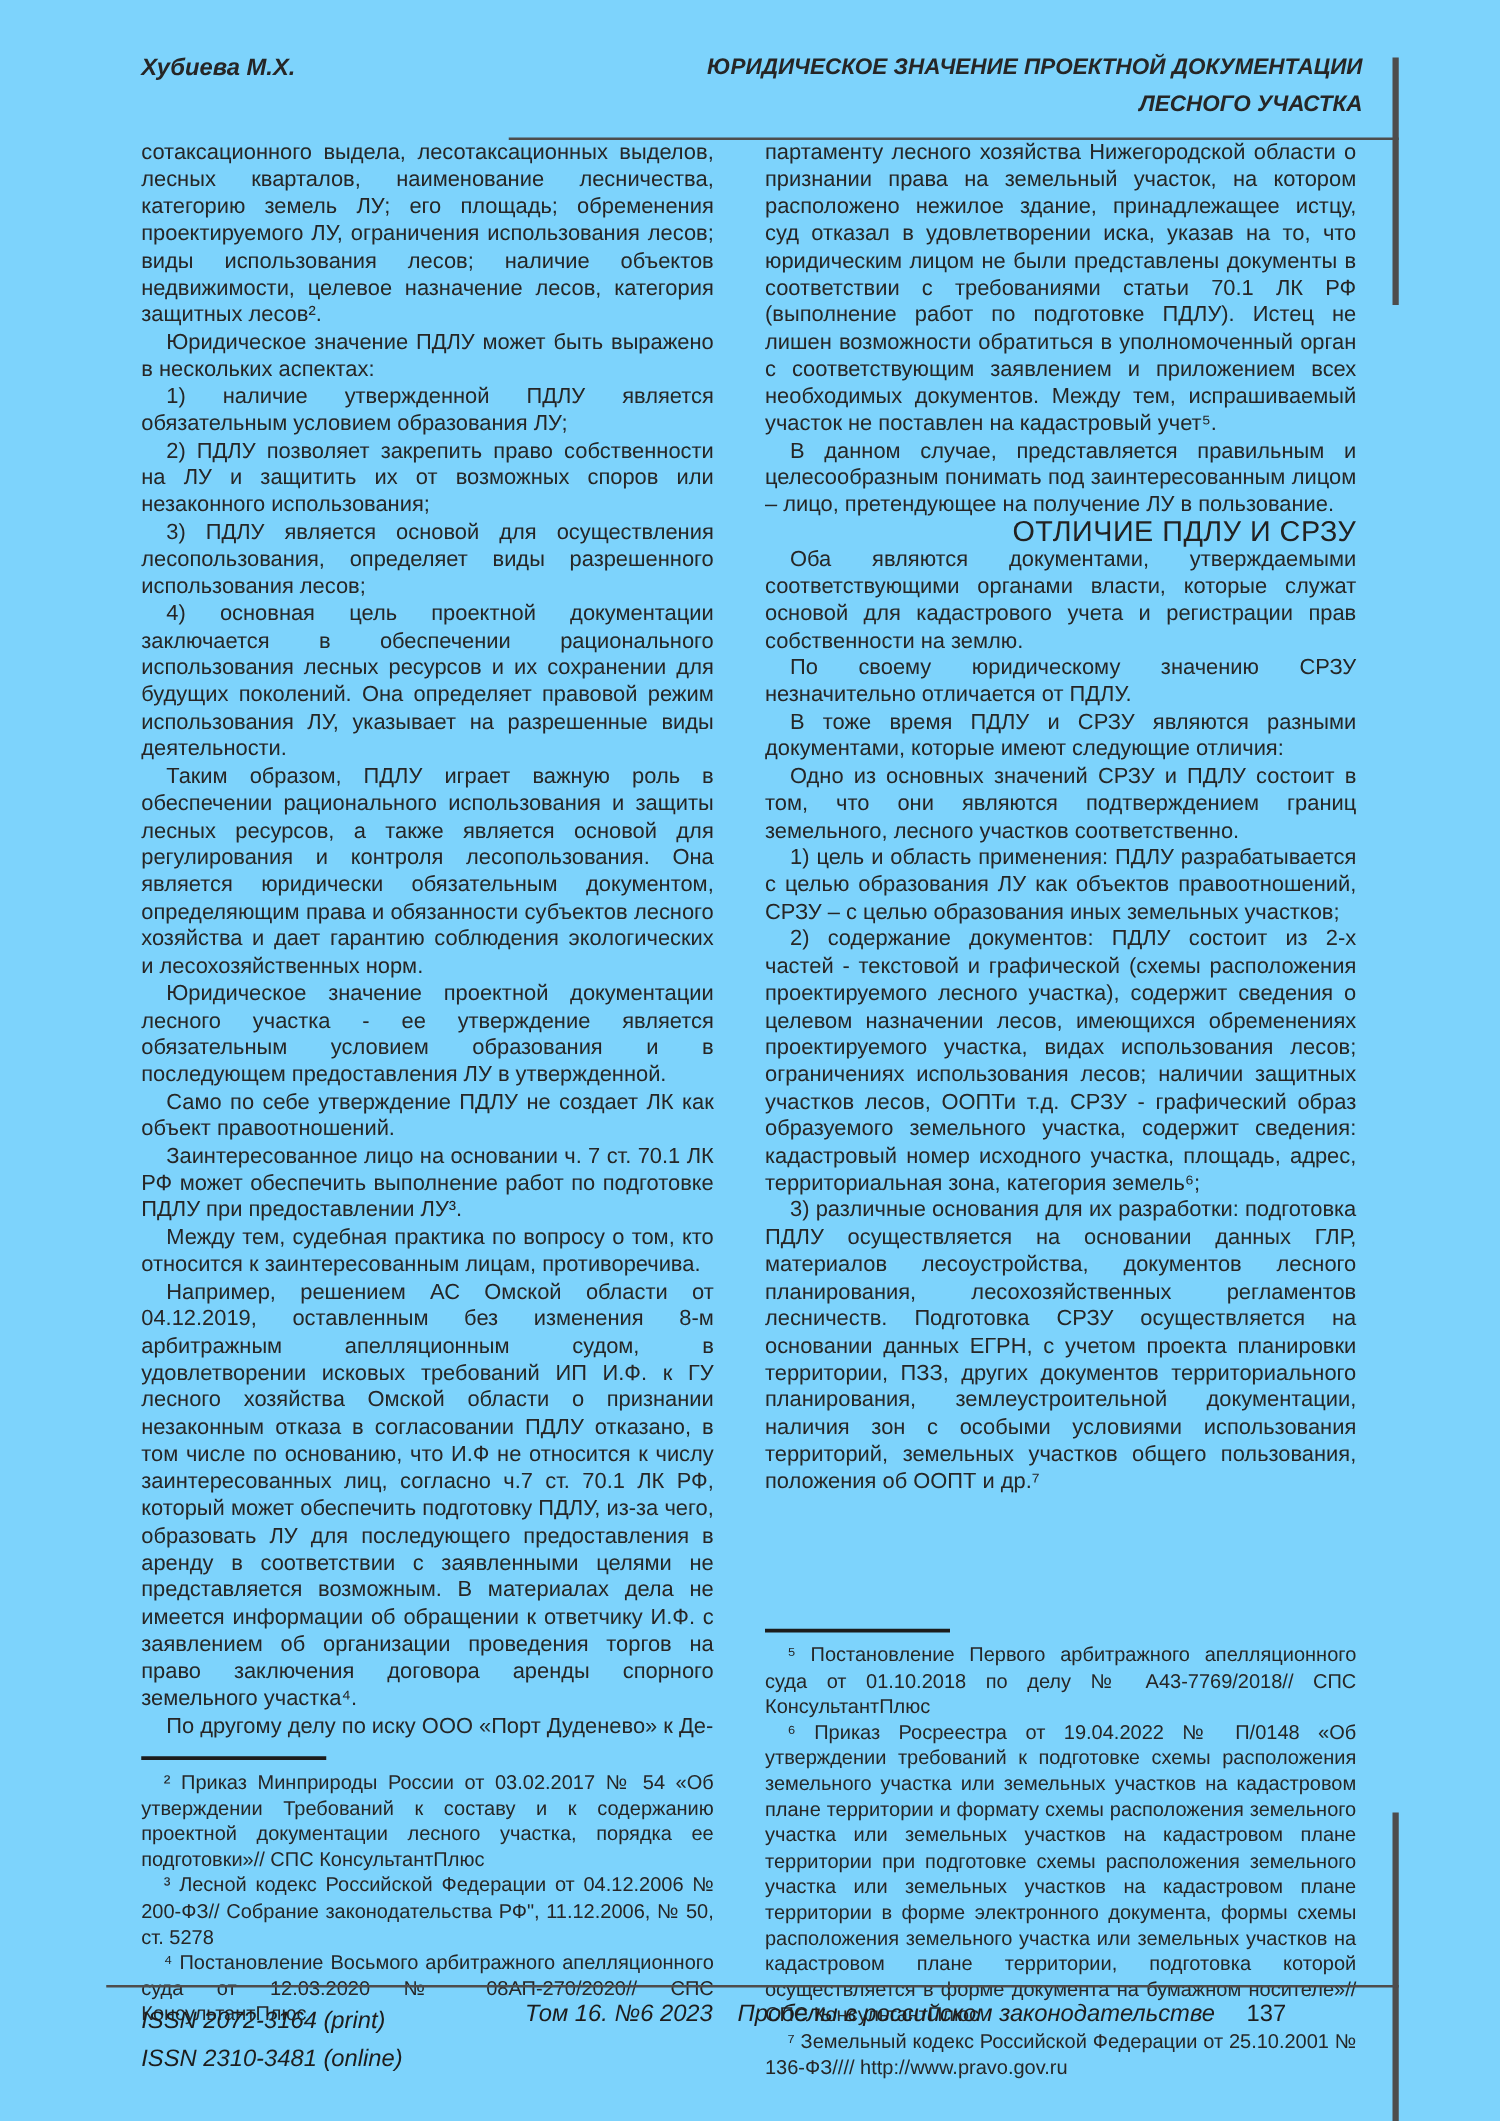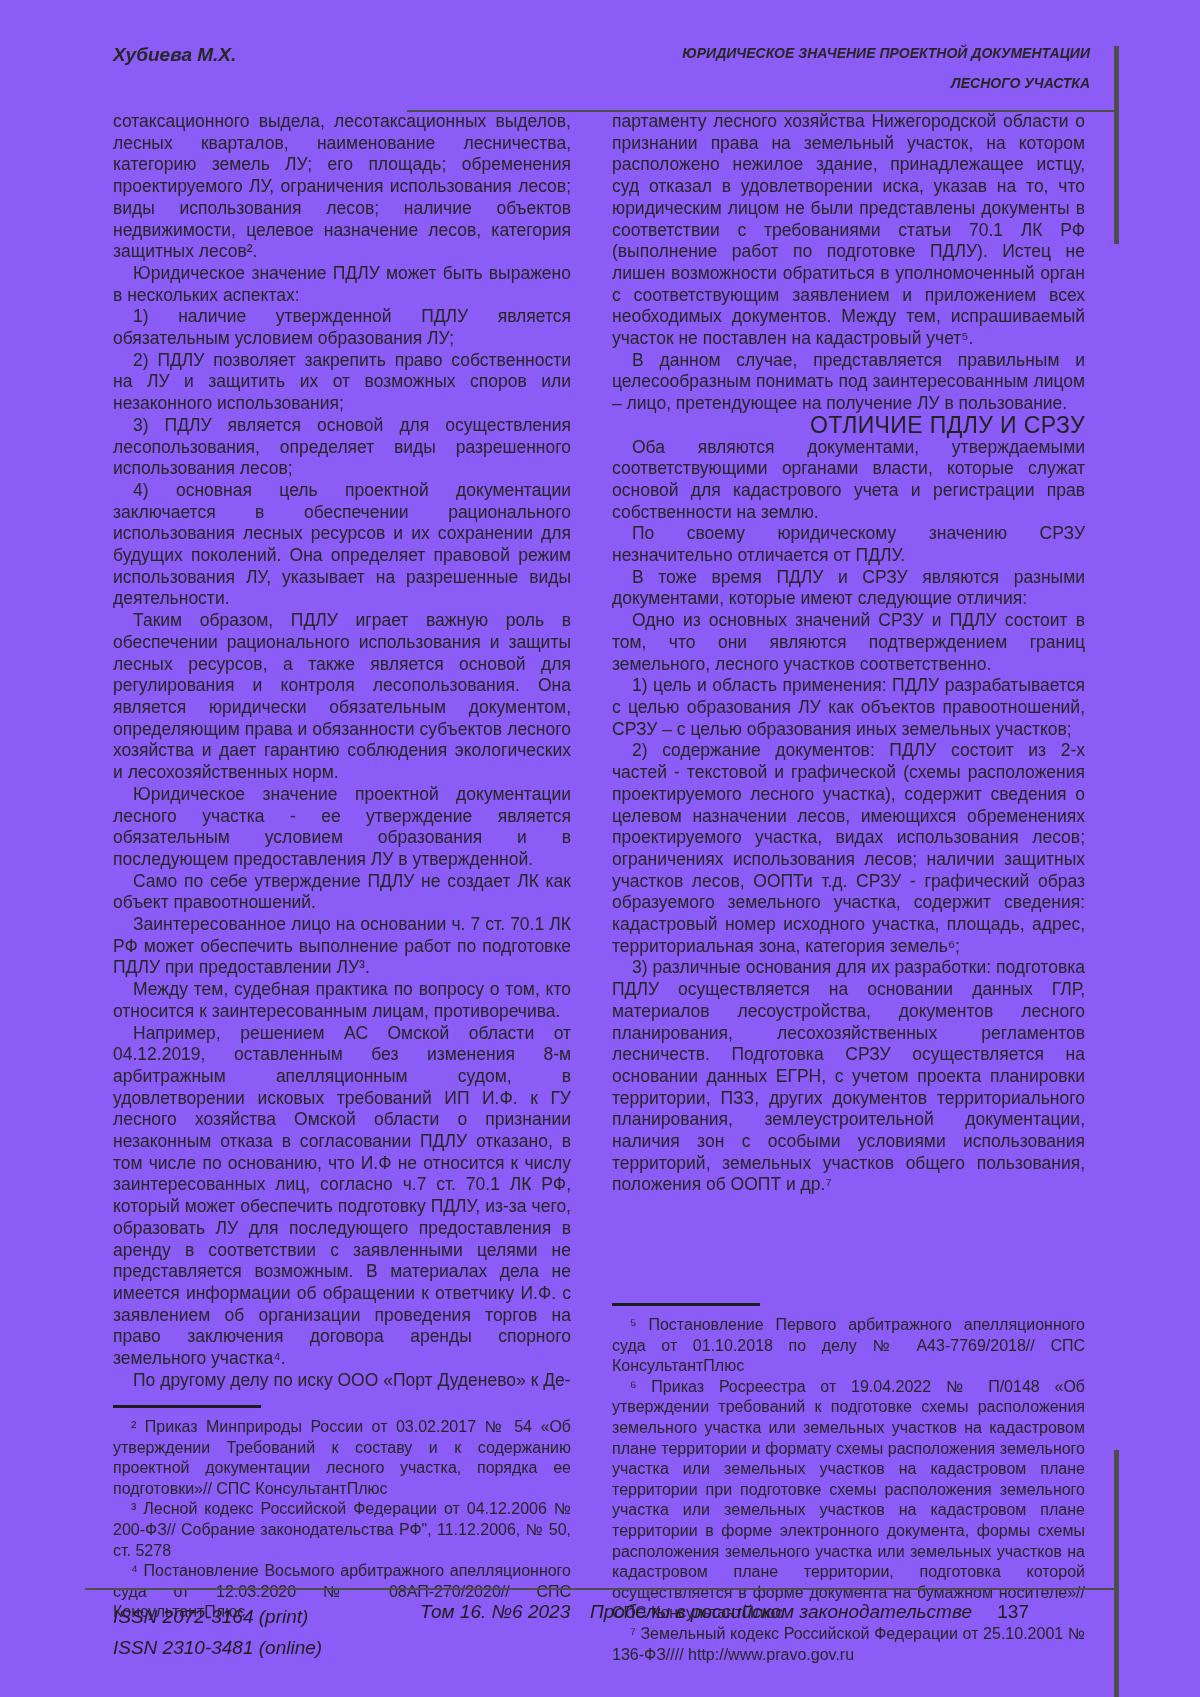--- a/index.html
+++ b/index.html
@@ -1,32 +1,32 @@
 <!DOCTYPE html>
 <html lang="ru"><head>
 <meta charset="utf-8">
 <style>
   html,body{margin:0;padding:0;background:#e8e8e8;}
   .page{
     position:relative;
     width:1200px;height:1697px;
-    background:#8b5cf6;
+    background:#7dd3fc;
     font-family:"Liberation Sans","DejaVu Sans",sans-serif;
     color:#262626;
     overflow:hidden;
   }
   
   .author{
     position:absolute;left:113px;top:44px;
     font-size:19px;font-weight:bold;font-style:italic;
   }
   .running-title{
     position:absolute;left:400px;top:38px;width:690px;
     text-align:right;
-    font-size:14px;font-weight:bold;font-style:italic;
+    font-size:18px;font-weight:bold;font-style:italic;
     line-height:30px;
   }
   .header-rule{
     position:absolute;left:407px;top:110px;width:712px;height:2px;
     background:#4d4d4d;
   }
   .margin-bar{position:absolute;width:5px;background:#4d4d4d;}
   .margin-bar.top{left:1114px;top:46px;height:198px;}
   .margin-bar.bottom{left:1114px;top:1450px;height:247px;}
 

